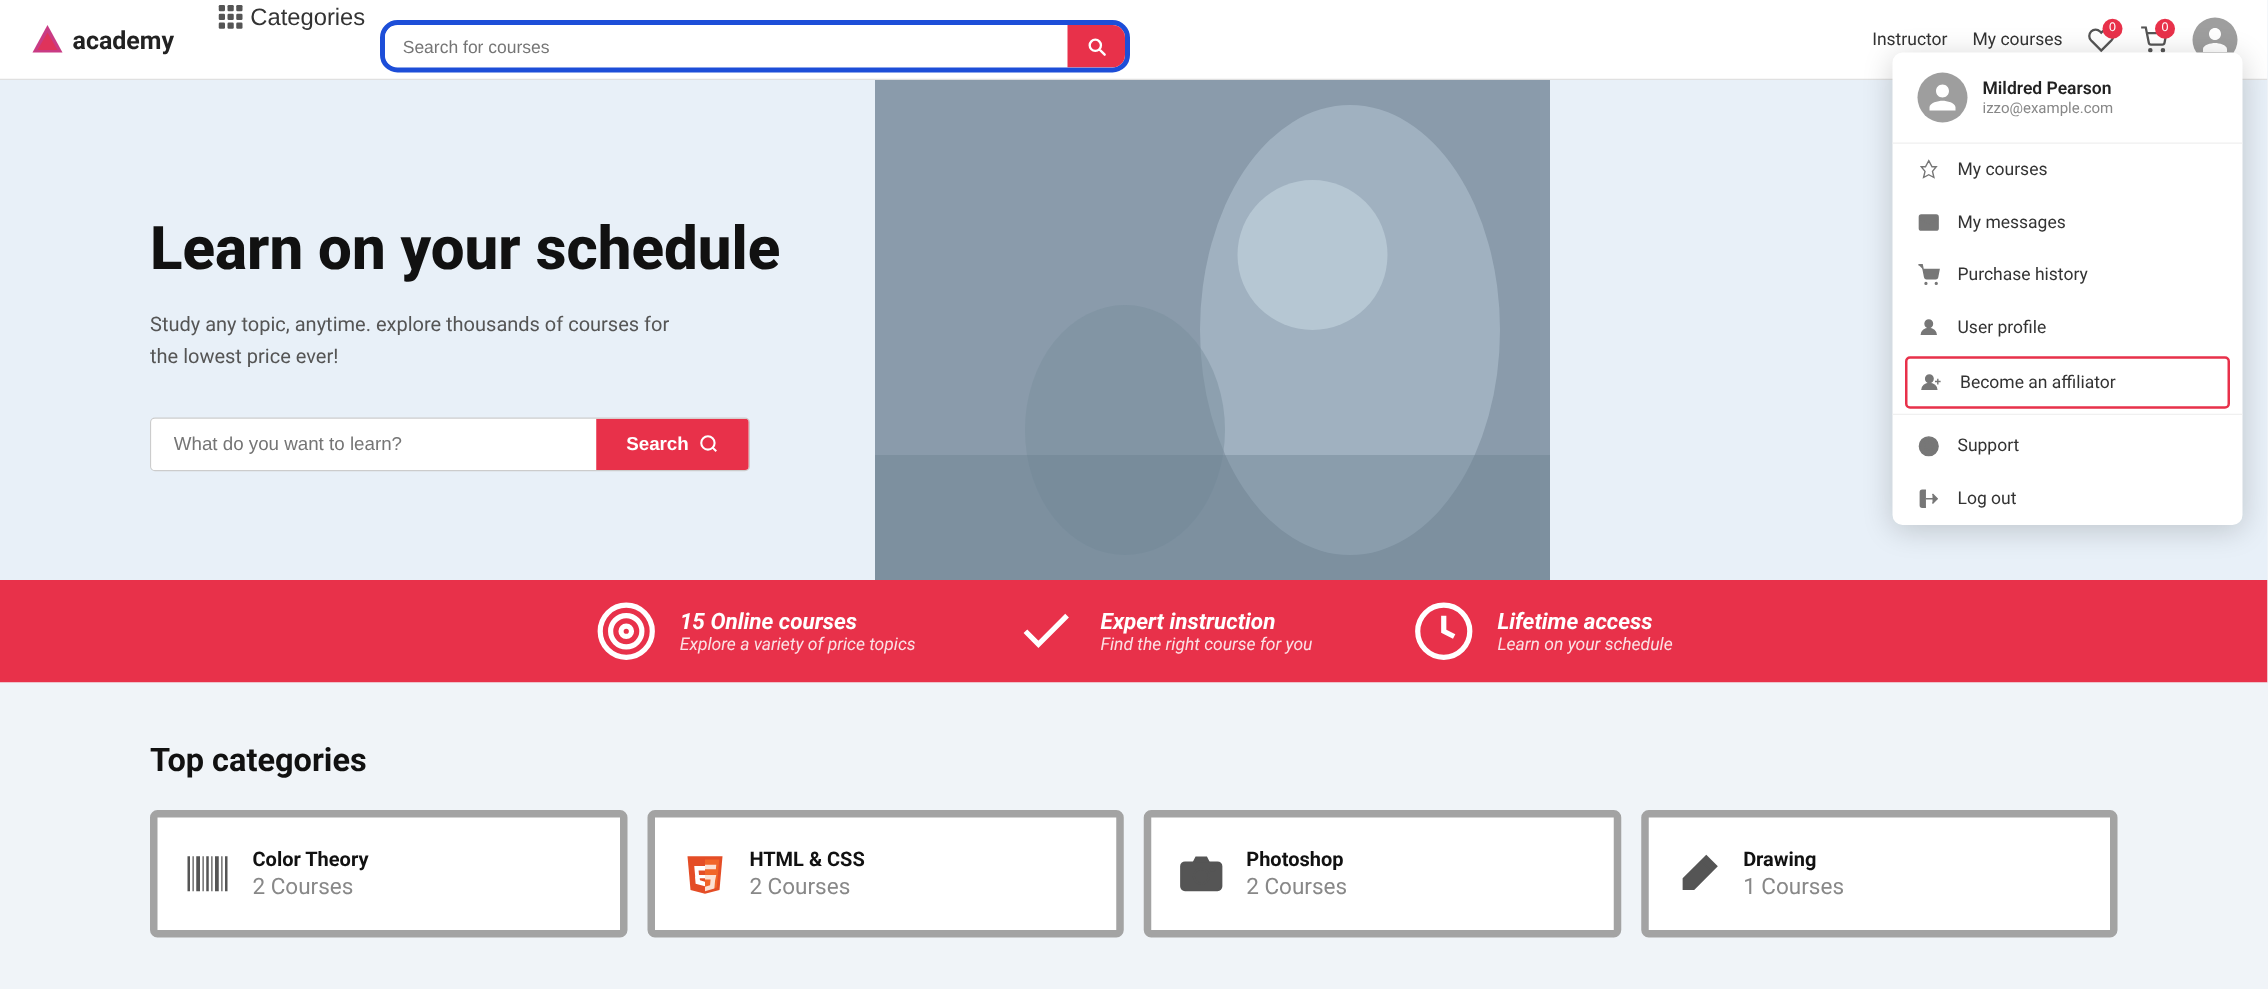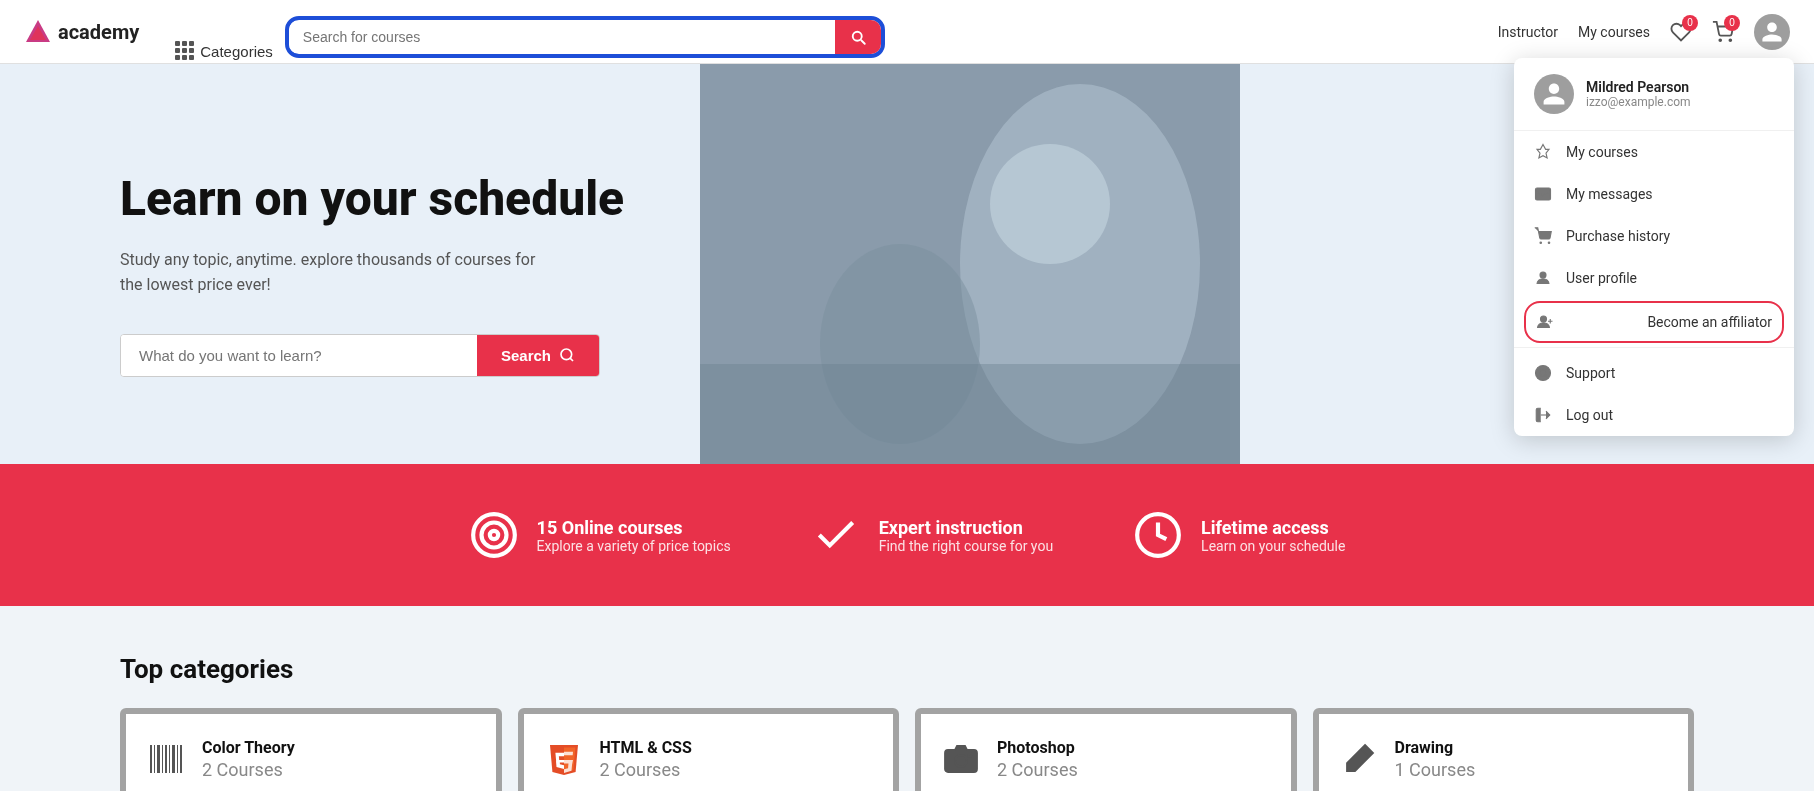--- a/index.html
+++ b/index.html
@@ -8,22 +8,22 @@
     
     .navbar {
       display: flex; align-items: center; background: #fff;
       padding: 0 24px; height: 64px; border-bottom: 1px solid #e0e0e0;
       position: relative; z-index: 100;
     }
     .logo { display: flex; align-items: center; gap: 6px; margin-right: 24px; text-decoration: none; }
     .logo-icon { width: 28px; height: 28px; }
     .logo-text { font-size: 20px; font-weight: 700; color: #222; }
     .categories-btn {
-      display: flex; align-items: flex-end; gap: 6px; border: none; background: none;
-      font-size: 15px; color: #333; cursor: pointer; padding: 0 12px; height: 56px;
+      display: flex; align-items: flex-start; gap: 6px; border: none; background: none;
+      font-size: 19px; color: #333; cursor: pointer; padding: 0 12px; height: 56px;
     }
     .grid-icon { display: grid; grid-template-columns: repeat(3,5px); gap: 2px; }
     .grid-icon span { width: 5px; height: 5px; background: #555; border-radius: 1px; }
     .search-bar {
       flex: 1; display: flex; align-items: center; border: 4px solid #1d4ed8;
       border-radius: 14px; overflow: hidden; max-width: 600px; margin-top: 10px;
     }
     .search-input {
       flex: 1; border: none; outline: none; padding: 8px 14px; font-size: 14px; color: #555;
     }
@@ -45,43 +45,42 @@
     }
     .avatar-circle {
       width: 36px; height: 36px; border-radius: 50%; background: #9e9e9e;
       display: flex; align-items: center; justify-content: center; cursor: pointer;
       overflow: hidden;
     }
     .avatar-circle svg { width: 24px; height: 24px; fill: #fff; }
 
     
     .dropdown-menu {
-      position: absolute; top: 58px; right: 20px; background: #fff;
+      position: absolute; top: 42px; right: 20px; background: #fff;
       border-radius: 8px; box-shadow: 0 4px 24px rgba(0,0,0,0.18);
       width: 280px; z-index: 200; padding: 0;
     }
     .dropdown-header {
       display: flex; align-items: center; gap: 12px; padding: 16px 20px;
       border-bottom: 1px solid #f0f0f0;
     }
     .dropdown-avatar {
       width: 40px; height: 40px; border-radius: 50%; background: #9e9e9e;
       display: flex; align-items: center; justify-content: center;
     }
     .dropdown-avatar svg { width: 26px; height: 26px; fill: #fff; }
     .dropdown-name { font-size: 14px; font-weight: 600; color: #222; }
     .dropdown-email { font-size: 12px; color: #888; }
     .dropdown-item {
       display: flex; align-items: center; gap: 14px; padding: 12px 20px;
       font-size: 14px; color: #333; cursor: pointer; transition: background 0.15s;
     }
     .dropdown-item.highlighted {
-      border: 2px solid #e8314a; border-radius: 16px; margin: 2px 10px;
+      border: 2px solid #e8314a; border-radius: 4px; margin: 2px 10px;
       padding: 10px 10px;
-      justify-content: space-between;
     }
     .dropdown-item svg { width: 18px; height: 18px; fill: #777; flex-shrink: 0; }
     .dropdown-divider { border: none; border-top: 1px solid #f0f0f0; margin: 4px 0; }
 
     
     .hero {
       display: flex; min-height: 400px; background: #e8f0f8;
       position: relative; overflow: hidden;
     }
     .hero-content {
@@ -107,21 +106,21 @@
       overflow: hidden;
     }
     .hero-image-placeholder {
       width: 100%; height: 100%; background: linear-gradient(135deg, #8899aa 0%, #aabbcc 50%, #99aabb 100%);
       display: flex; align-items: center; justify-content: center;
     }
 
     
     .red-band {
       background: #e8314a; display: flex; align-items: center; justify-content: center;
-      gap: 80px; padding: 46px 60px;
+      gap: 80px; padding: 16px 60px; font-style: italic;
     }
     .red-band-item { display: flex; align-items: center; gap: 18px; }
     .red-band-icon { width: 50px; height: 50px; flex-shrink: 0; }
     .red-band-icon svg { width: 50px; height: 50px; fill: none; stroke: #fff; stroke-width: 2; }
     .red-band-title { font-size: 18px; font-weight: 700; color: #fff; }
     .red-band-sub { font-size: 14px; color: rgba(255,255,255,0.85); }
 
     
     .categories-section { padding: 48px 120px 60px; background: #f0f4f8; }
     .section-title { font-size: 26px; font-weight: 700; color: #111; margin-bottom: 24px; }

